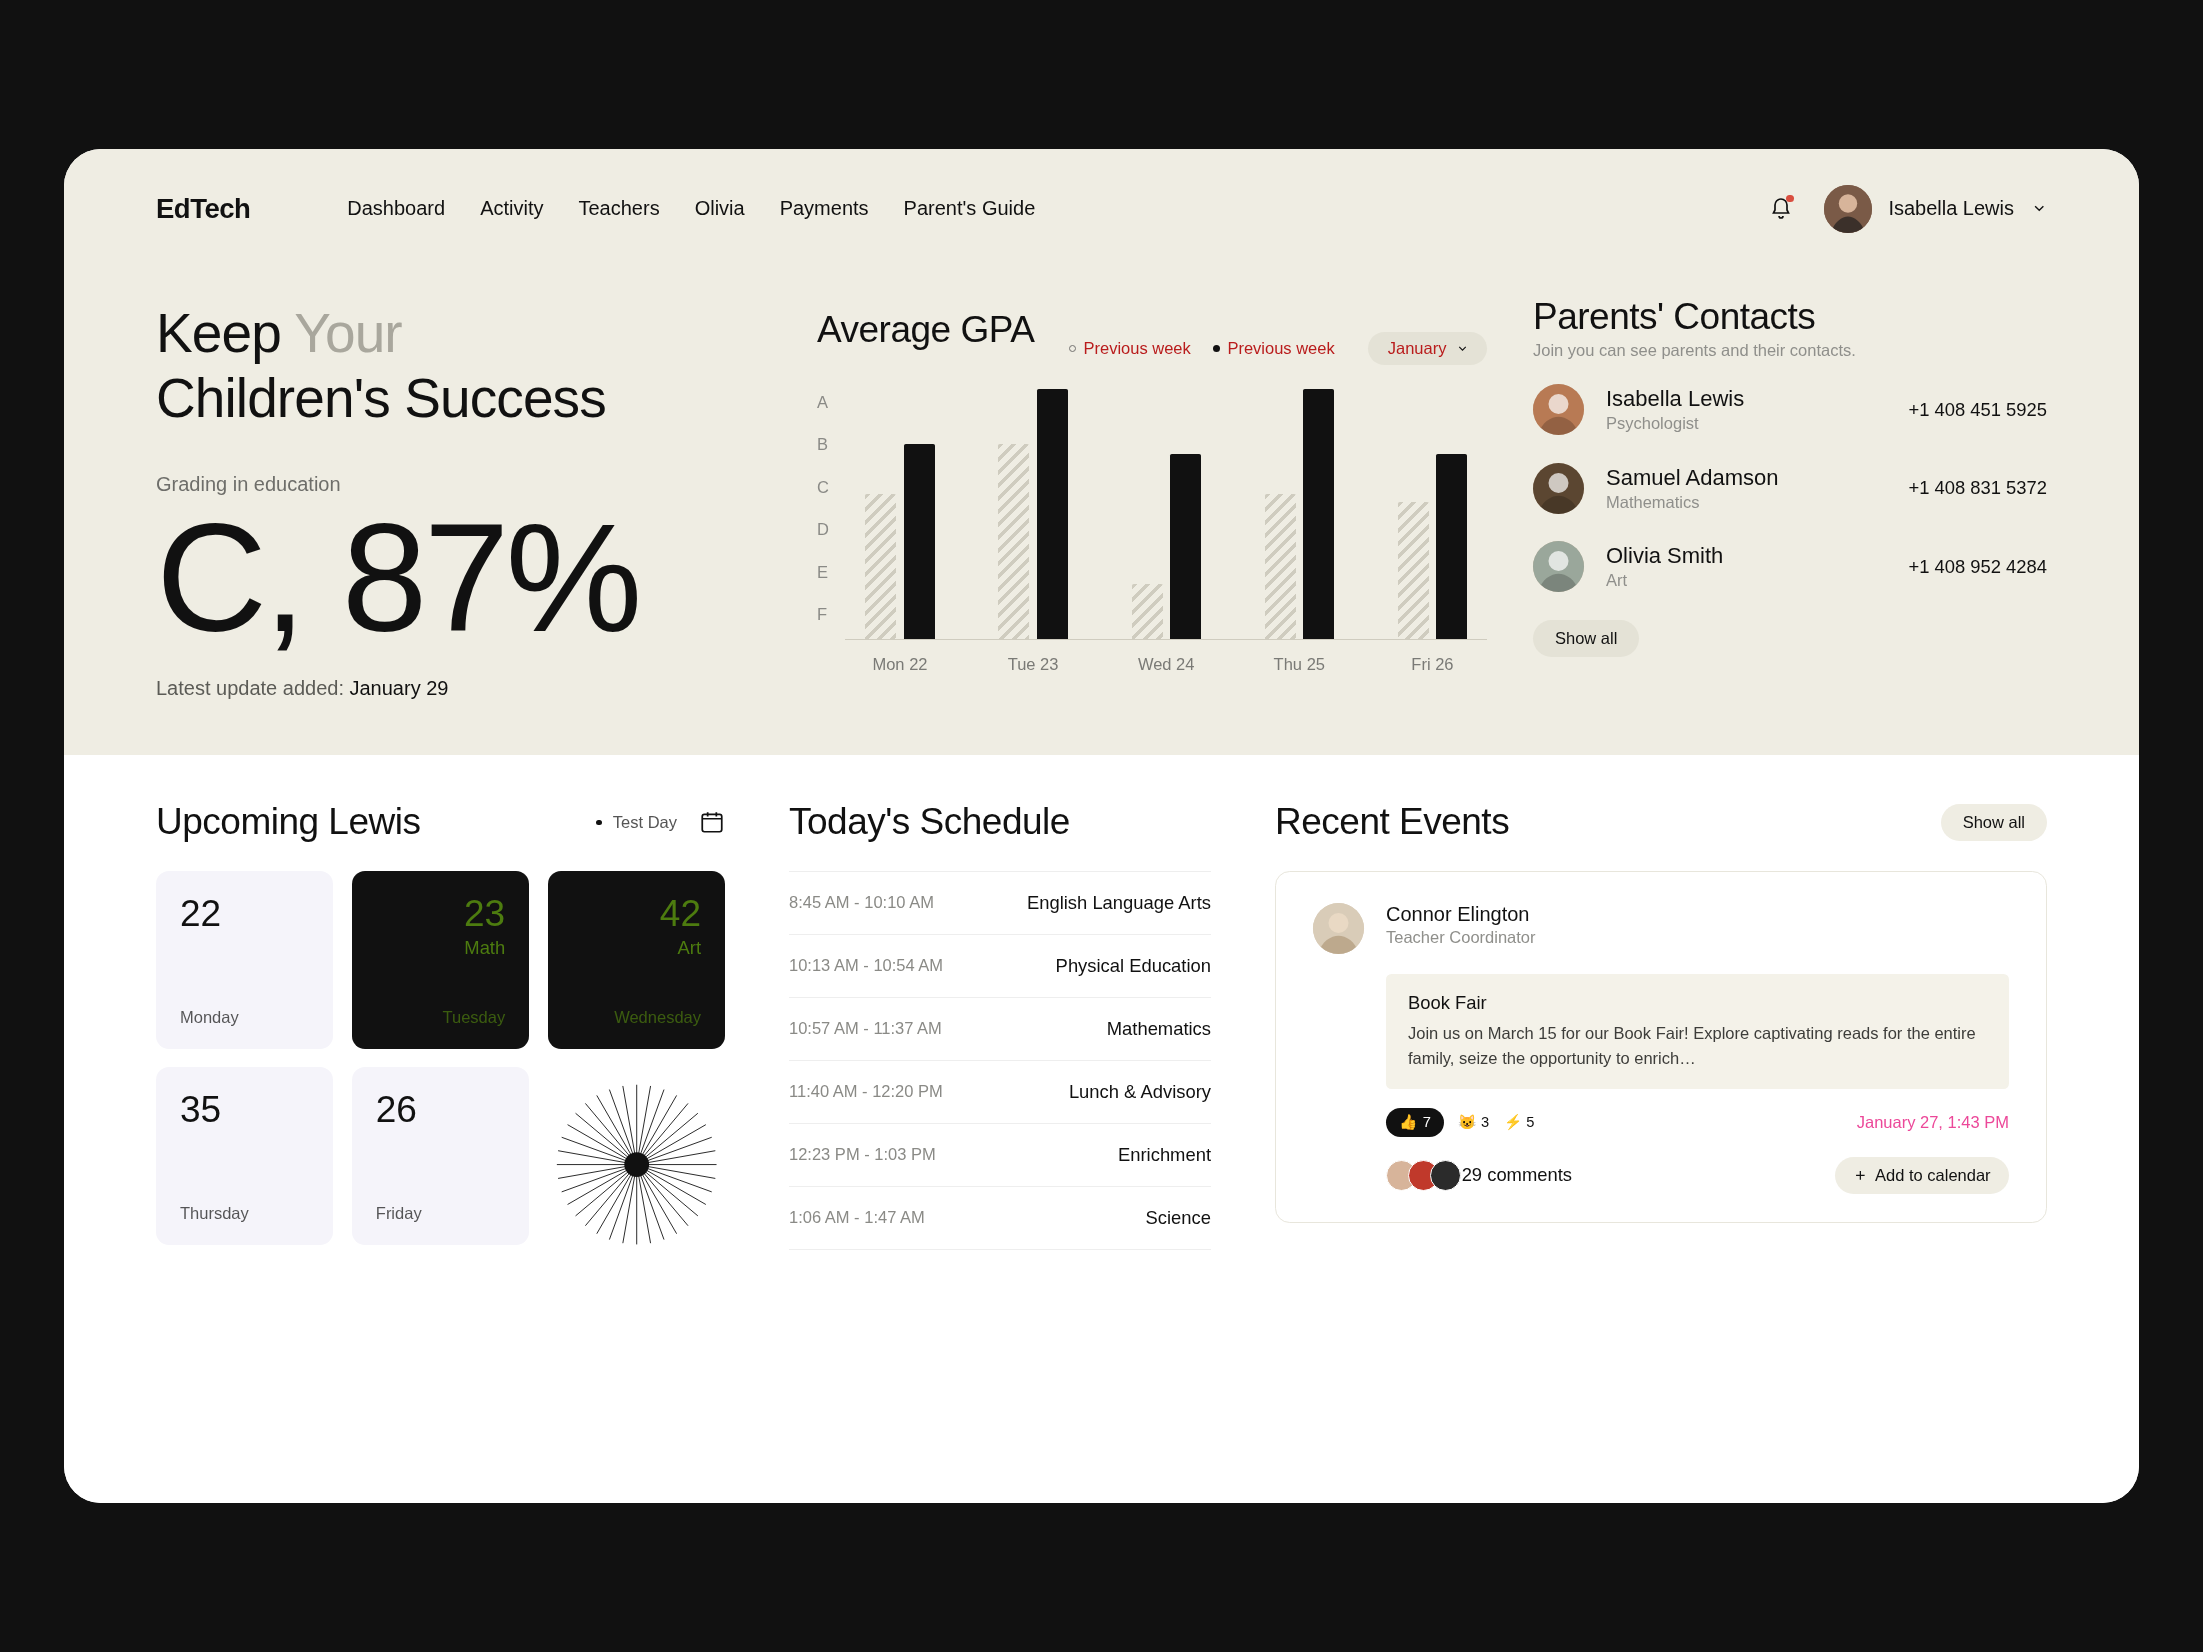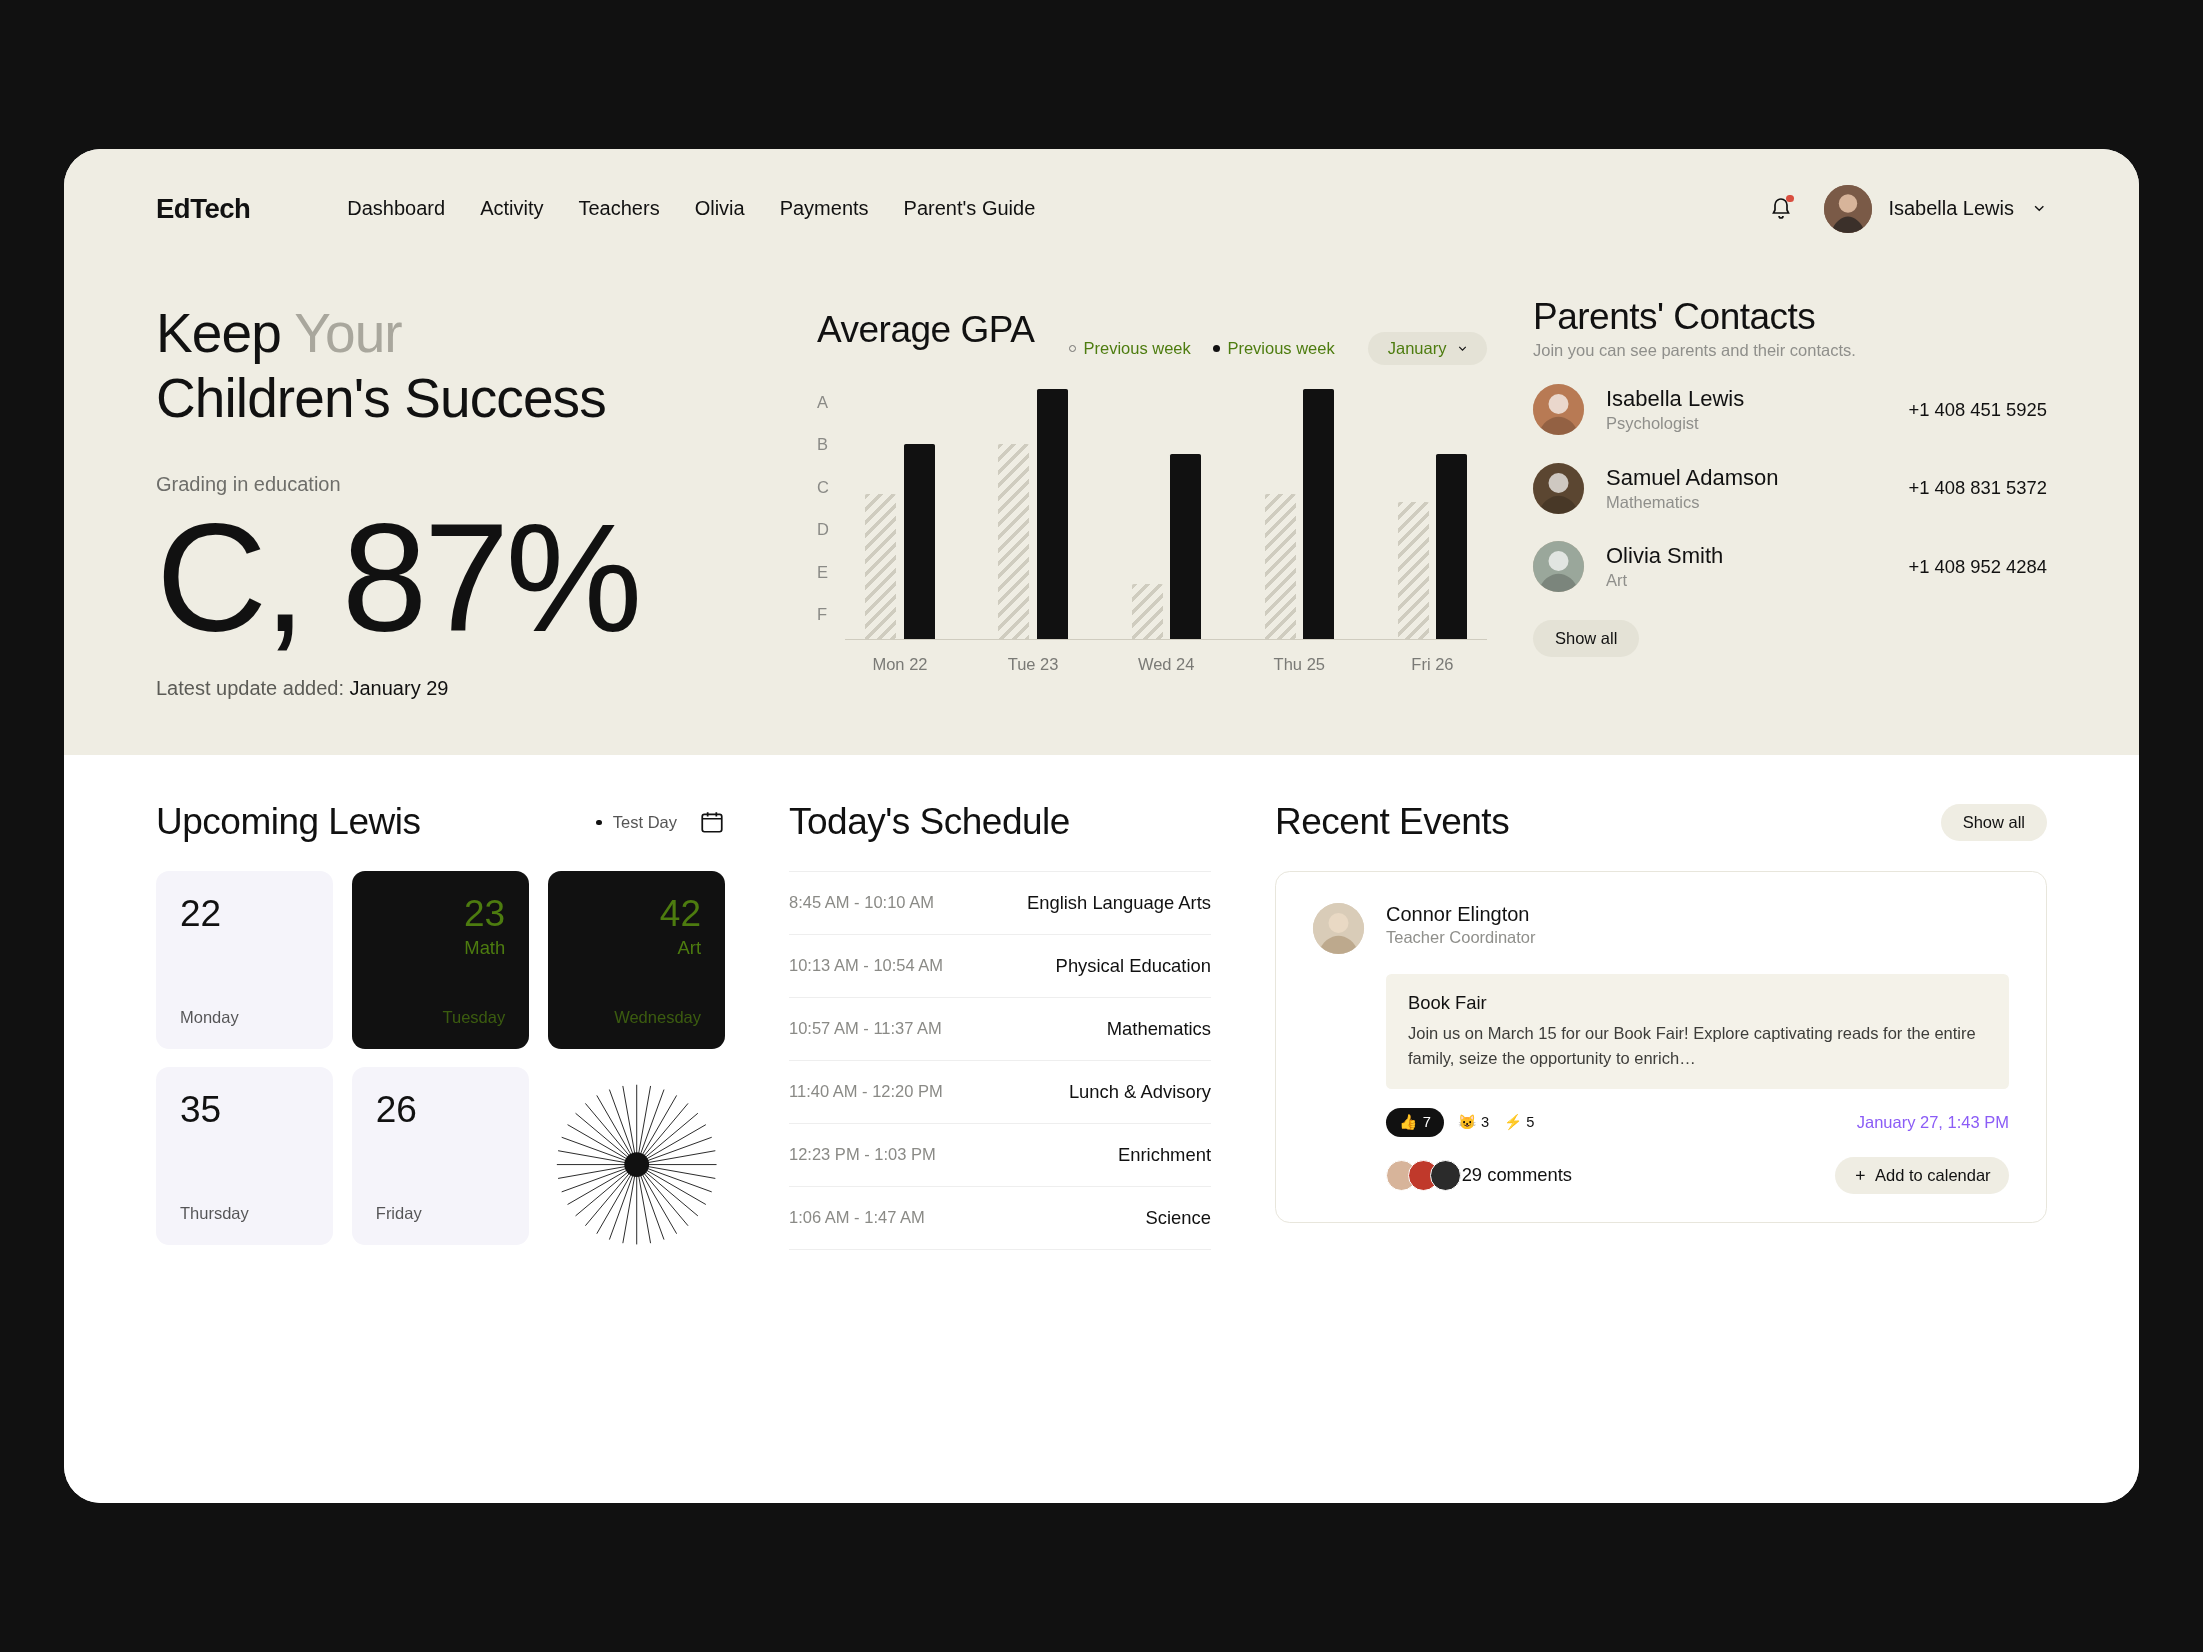--- a/index.html
+++ b/index.html
@@ -57,21 +57,21 @@
   .headline h1 .muted { color:#a9a79d; }
   .grading-label { margin-top: 42px; font-size: 20px; color:#6e6e6a; }
   .grade { font-size: 154px; font-weight: 400; letter-spacing:-3.7px; line-height:1; margin-top:5.5px;}
   .latest { margin-top:22px; font-size:20px; color:#5b5b56;}
   .latest b { color:#111; font-weight:500;}
 
   
   .chart-block { padding-top: 27.5px; }
   .chart-head { display:flex; align-items:center; }
   .chart-head h2 { font-size: 37px; font-weight: 400; letter-spacing:-0.5px;}
-  .legend { margin-left:auto; display:flex; align-items:center; gap:22px; font-size:16.5px; color:#4d7c0f;margin-top:36px;}
+  .legend { margin-left:auto; display:flex; align-items:center; gap:22px; font-size:16.5px; color:#b91c1c;margin-top:36px;}
   .legend-item { display:flex; align-items:center; gap:7.3px;}
   .ldot { width:7.3px; height:7.3px; border-radius:50%; }
   .ldot.hollow { border:0.9px solid #737371; }
   .ldot.solid { background:#111; }
   .month-pill { background:#e4e2d6; border-radius:917px; padding:7.3px 18.4px 7.3px 20px; font-size:16.5px; display:flex; align-items:center; gap:9.2px; cursor:pointer; margin-left:11px;}
   .month-pill svg{ width:13px; height:13px; stroke:#111; fill:none; stroke-width:2;}
   .chart-area { margin-top:24px; height:285px; display:flex; }
   .ylabels { display:flex; flex-direction:column; justify-content:space-between; padding:3.7px 16.5px 3.7px 0; font-size:16.5px; color:#8a8a86; height:239px;}
   .bars-wrap { flex:1; display:flex; flex-direction:column;}
   .bars { flex:1; display:flex; align-items:flex-end; gap:24px; border-bottom:0.9px solid #cfccbf; height:239px; padding-bottom:0;}
@@ -130,21 +130,21 @@
   .ev-ava { width:51px; height:51px; border-radius:50%; background:#d9ccb8; overflow:hidden;}
   .ev-ava svg{width:100%;height:100%;}
   .ev-who .n{font-size:20px;}
   .ev-who .r{font-size:16.5px; color:#8f8f8b; margin-top:1.8px;}
   .ev-body { margin:20px 0 0 73px; background:#f4f2e9; border-radius:5.5px; padding:18.4px 22px; }
   .ev-body .t { font-size:18.4px; font-weight:500;}
   .ev-body .d { font-size:16.5px; line-height:1.5; color:#3d3d3a; margin-top:7.3px;}
   .ev-meta { margin:18.4px 0 0 73px; display:flex; align-items:center;}
   .react-chip { background:#111; color:#fff; border-radius:917px; padding:5.5px 13px; font-size:14.7px; display:inline-flex; align-items:center; gap:5.5px; cursor:pointer;}
   .react-mini { font-size:14.7px; margin-left:14.7px; cursor:pointer;}
-  .ev-date { margin-left:auto; font-size:16.5px; color:#8b5cf6;}
+  .ev-date { margin-left:auto; font-size:16.5px; color:#ec4899;}
   .ev-foot { margin:20px 0 0 73px; display:flex; align-items:center;}
   .stack { display:flex;}
   .stack .s { width:31px; height:31px; border-radius:50%; border:1.8px solid #fff; margin-left:-9.2px; overflow:hidden;}
   .stack .s:first-child{margin-left:0;}
   .comments { font-size:18.4px; margin-left:1px;}
   .addcal { margin-left:auto; background:#efede3; border-radius:917px; padding:9.2px 18.4px; font-size:16.5px; display:flex; gap:7px; align-items:center; cursor:pointer;}
   .addcal svg{width:14.7px;height:14.7px;stroke:#111;stroke-width:2;fill:none;}
 
   
   .face { width:100%; height:100%;}

